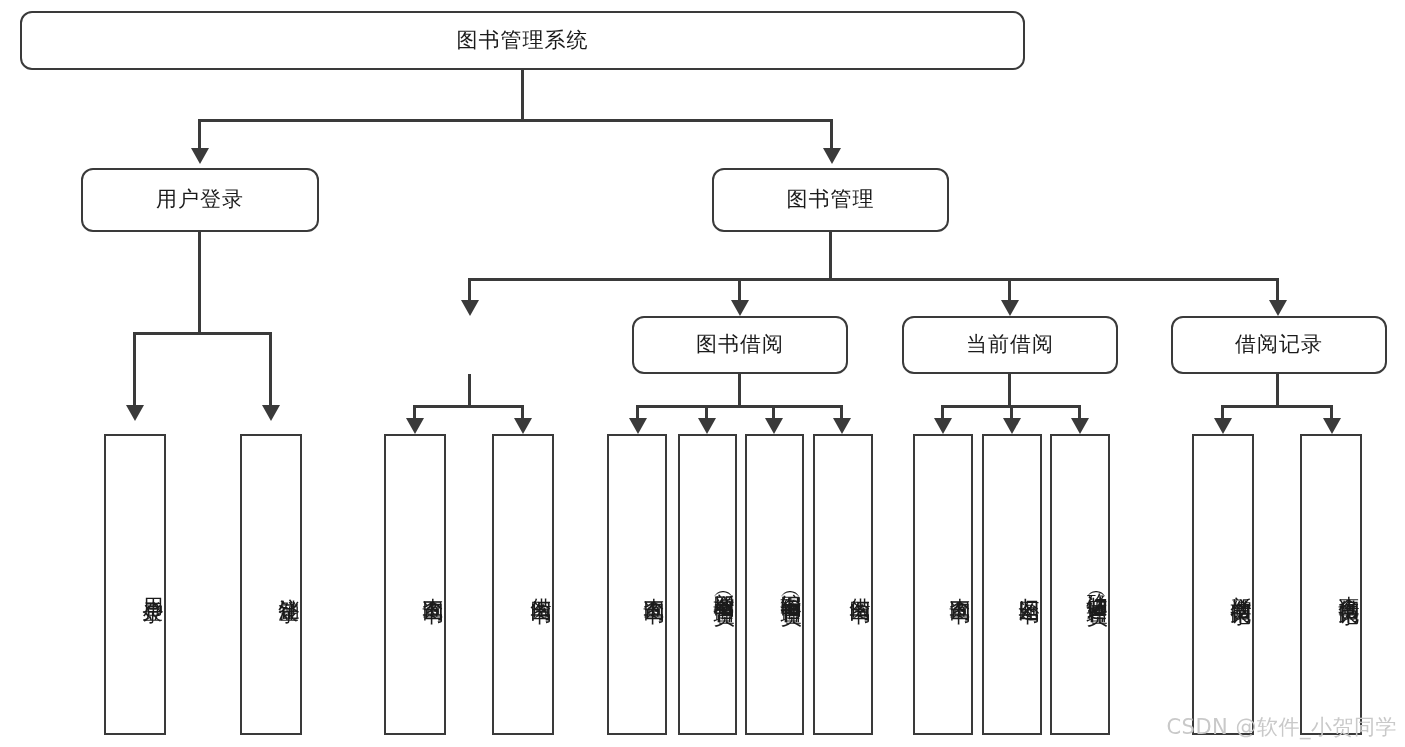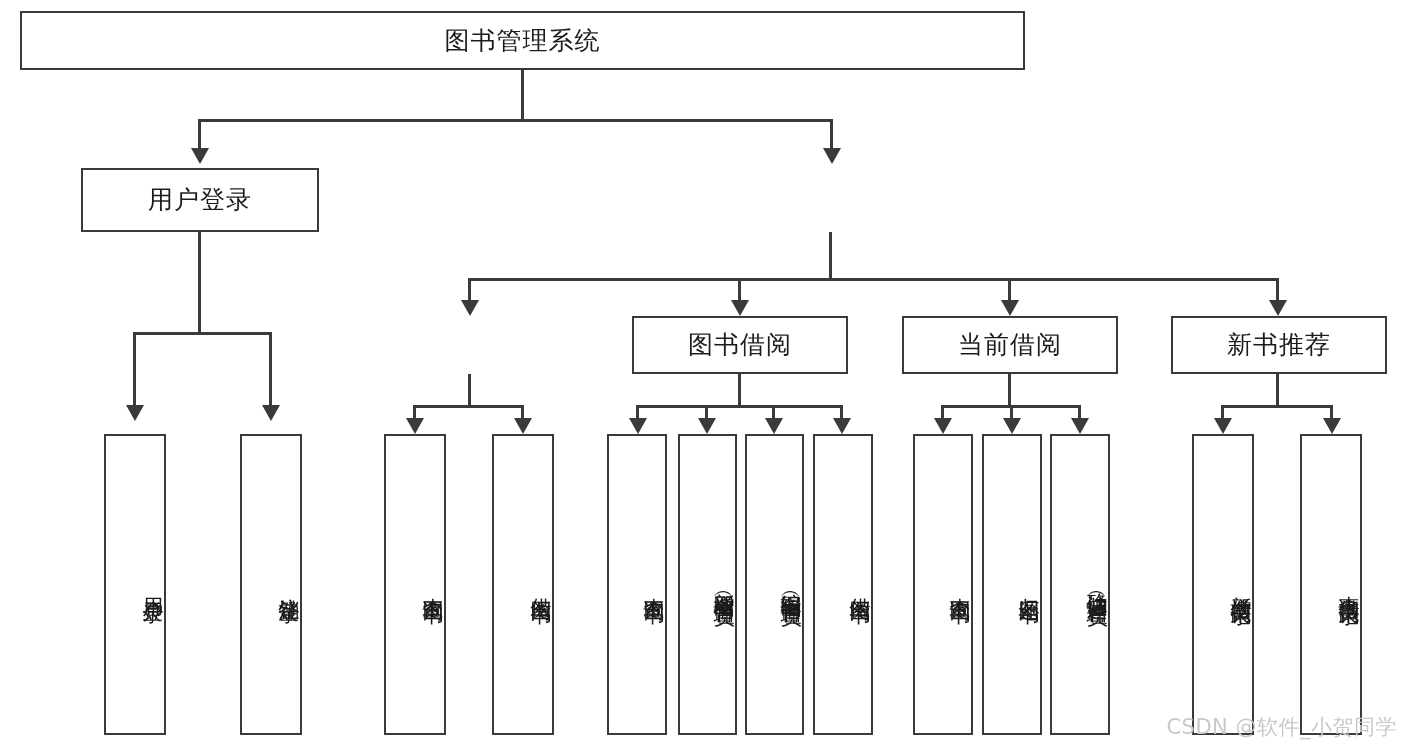--- a/index.html
+++ b/index.html
@@ -23,22 +23,23 @@
     border: 2px solid #3a3a3a;
     background: #ffffff;
     display: flex;
     align-items: center;
     justify-content: center;
     color: #1b1b1b;
     line-height: 1.12;
     text-align: center;
   }
   .node.h {
-    font-size: 25px;
+    font-size: 21px;
     letter-spacing: 1px;
+    border-radius: 12px;
   }
   .node.v {
     writing-mode: vertical-rl;
     text-orientation: upright;
     font-size: 21px;
     letter-spacing: 2px;
     padding: 4px 0;
     align-items: flex-start;
     justify-content: center;
   }
@@ -76,20 +77,21 @@
 
   <div class="edge" style="left:198px; top:119px; width:635px; height:3px;"></div>
 
   <div class="edge" style="left:198px; top:119px; width:3px; height:30px;"></div>
   <div class="arrow" style="left:190.5px; top:148px;"></div>
 
   <div class="edge" style="left:830px; top:119px; width:3px; height:30px;"></div>
   <div class="arrow" style="left:822.5px; top:148px;"></div>
 
   <div class="node h" style="left:81px; top:168px; width:238px; height:64px;">用户登录</div>
+  <div class="node h" style="left:712px; top:168px; width:237px; height:64px;">图书管理</div>
 
   <div class="edge" style="left:198px; top:232px; width:3px; height:102px;"></div>
   <div class="edge" style="left:133px; top:332px; width:139px; height:3px;"></div>
   <div class="edge" style="left:133px; top:332px; width:3px; height:74px;"></div>
   <div class="arrow" style="left:125.5px; top:405px;"></div>
   <div class="edge" style="left:269px; top:332px; width:3px; height:74px;"></div>
   <div class="arrow" style="left:261.5px; top:405px;"></div>
 
   <div class="node v" style="left:104px; top:434px; width:62px; height:301px;">用户登录</div>
   <div class="node v" style="left:240px; top:434px; width:62px; height:301px;">注销登录</div>
@@ -101,21 +103,21 @@
   <div class="arrow" style="left:460.5px; top:300px;"></div>
   <div class="edge" style="left:738px; top:278px; width:3px; height:23px;"></div>
   <div class="arrow" style="left:730.5px; top:300px;"></div>
   <div class="edge" style="left:1008px; top:278px; width:3px; height:23px;"></div>
   <div class="arrow" style="left:1000.5px; top:300px;"></div>
   <div class="edge" style="left:1276px; top:278px; width:3px; height:23px;"></div>
   <div class="arrow" style="left:1268.5px; top:300px;"></div>
 
   <div class="node h" style="left:902px; top:316px; width:216px; height:58px;">当前借阅</div>
   <div class="node h" style="left:632px; top:316px; width:216px; height:58px;">图书借阅</div>
-  <div class="node h" style="left:1171px; top:316px; width:216px; height:58px;">新书推荐</div>
+  <div class="node h" style="left:1171px; top:316px; width:216px; height:58px;">借阅记录</div>
 
   <div class="edge" style="left:468px; top:374px; width:3px; height:33px;"></div>
   <div class="edge" style="left:413px; top:405px; width:111px; height:3px;"></div>
   <div class="edge" style="left:413px; top:405px; width:3px; height:14px;"></div>
   <div class="arrow" style="left:405.5px; top:418px;"></div>
   <div class="edge" style="left:521px; top:405px; width:3px; height:14px;"></div>
   <div class="arrow" style="left:513.5px; top:418px;"></div>
 
   <div class="node v" style="left:384px; top:434px; width:62px; height:301px;">查询图书</div>
   <div class="node v" style="left:492px; top:434px; width:62px; height:301px;">借阅图书</div>

